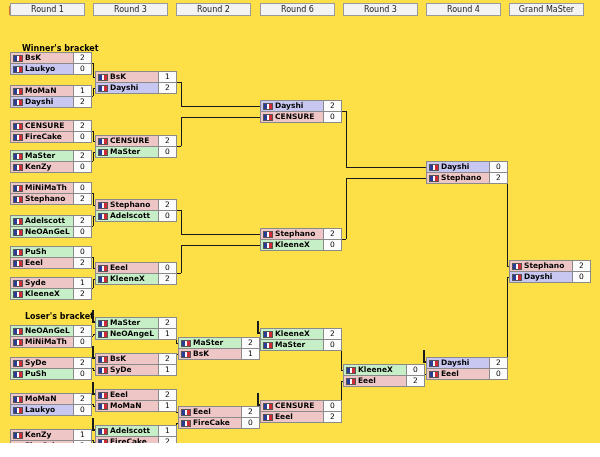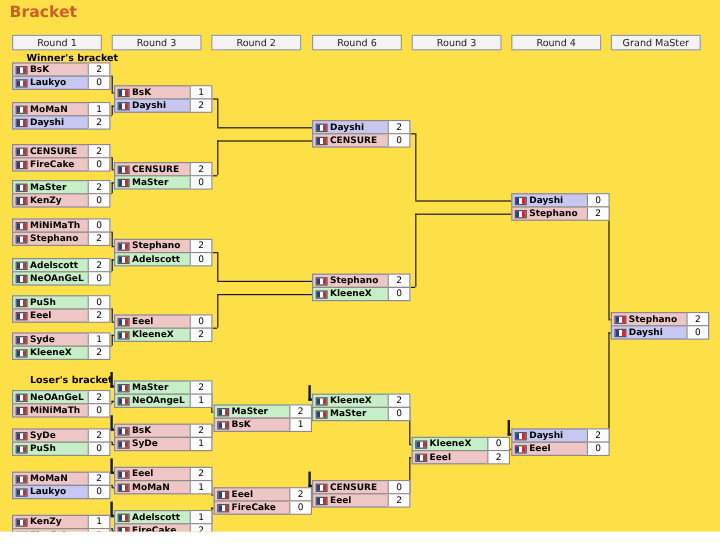--- a/index.html
+++ b/index.html
@@ -1,19 +1,19 @@
 <!DOCTYPE html>
 <html><head>
 <meta charset="utf-8">
 <style>
   html,body{margin:0;padding:0;background:#fff;}
   body{width:600px;height:457px;position:relative;font-family:"DejaVu Sans","Liberation Sans",sans-serif;}
   #stage{position:absolute;left:0;top:0;width:600px;height:443px;overflow:hidden;background:#fde047;}
   .title{position:absolute;left:8px;top:3px;font-size:13px;font-weight:bold;}
-  .rh{position:absolute;top:29px;width:75px;height:13px;box-sizing:border-box;background:#f3f3f3;
+  .rh{position:absolute;top:3px;width:75px;height:13px;box-sizing:border-box;background:#f3f3f3;
       border:1px solid #999;font-size:8px;line-height:11px;text-align:center;color:#222;}
   .seclabel{position:absolute;font-size:8px;font-weight:bold;color:#000;white-space:nowrap;}
   .match{position:absolute;width:82px;}
   .prow{position:relative;width:82px;height:12px;box-sizing:border-box;border:1px solid #8a8a8a;
         display:flex;align-items:center;}
   .prow + .prow{margin-top:-1px;}
   .flag{width:10px;height:7px;margin:0 2px;border:1px solid #555;box-sizing:border-box;flex:none;
         background:linear-gradient(90deg,#2b3c97 0 33.3%,#ffffff 33.3% 66.6%,#ce2b37 66.6% 100%);}
   .pname{font-size:7.5px;font-weight:bold;color:#000;white-space:nowrap;overflow:hidden;
          flex:1;line-height:10px;margin-right:20px;}

